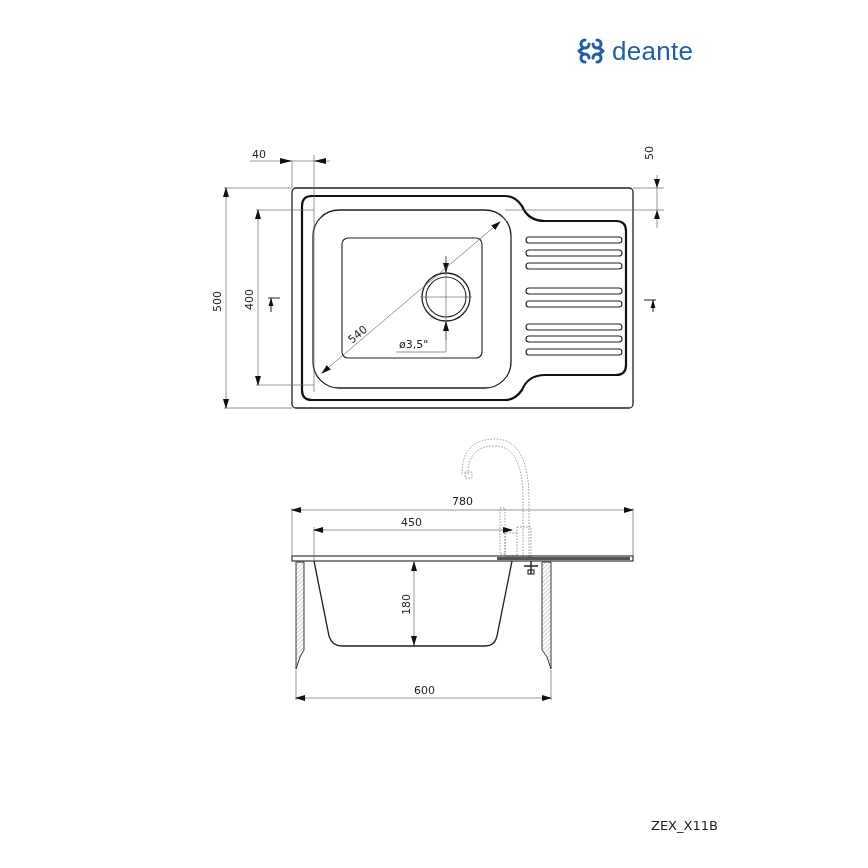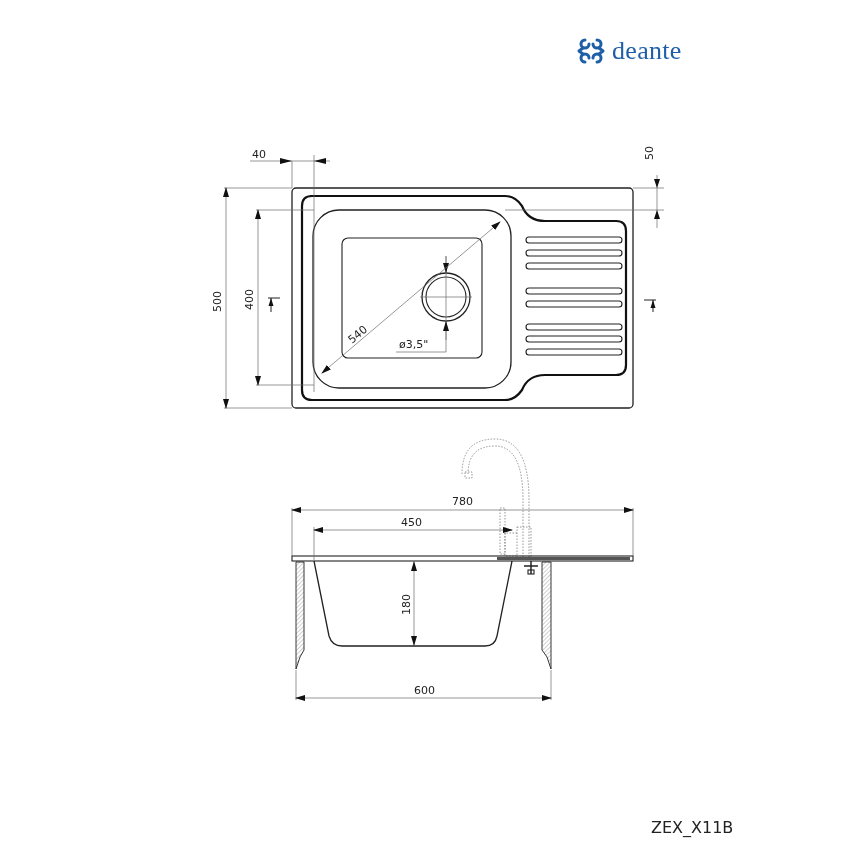--- a/index.html
+++ b/index.html
@@ -1,22 +1,22 @@
 <!DOCTYPE html>
 <html><head>
 <meta charset="utf-8">
 <style>
   html, body { margin: 0; padding: 0; background: #ffffff; }
   body { width: 868px; height: 868px; position: relative; overflow: hidden; font-family: "Liberation Sans", sans-serif; }
   .logo { position: absolute; left: 576px; top: 34px; height: 34px; display: flex; align-items: center; gap: 6px; }
   .logo-mark { width: 30px; height: 30px; }
-  .logo-text { font-family: Liberation Serif, serif; font-size: 26px; color: #1f5fa8; letter-spacing: 0.3px; line-height: 1; }
+  .logo-text { font-family: Liberation Sans, sans-serif; font-size: 26px; color: #1f5fa8; letter-spacing: 0.3px; line-height: 1; }
   svg.drawing { position: absolute; left: 0; top: 0; }
   .dim-text { font-family: "DejaVu Sans", sans-serif; font-size: 11px; fill: #222; }
-  .code { position: absolute; left: 651px; top: 818px; font-family: "DejaVu Sans", sans-serif; font-size: 16px; color: #222; }
+  .code { position: absolute; left: 651px; top: 818px; font-family: "DejaVu Sans", sans-serif; font-size: 13px; color: #222; }
   .thin { stroke: #6a6a6a; stroke-width: 0.7; fill: none; }
   .outline { stroke: #222; stroke-width: 1.3; fill: none; }
   .bold { stroke: #111; stroke-width: 2.2; fill: none; }
   .mid { stroke: #222; stroke-width: 1.1; fill: none; }
   .dotted { stroke: #8a8a8a; stroke-width: 0.9; fill: none; stroke-dasharray: 1.5 1.5; }
   .arrow { fill: #111; }
 </style>
 </head>
 <body>
 

